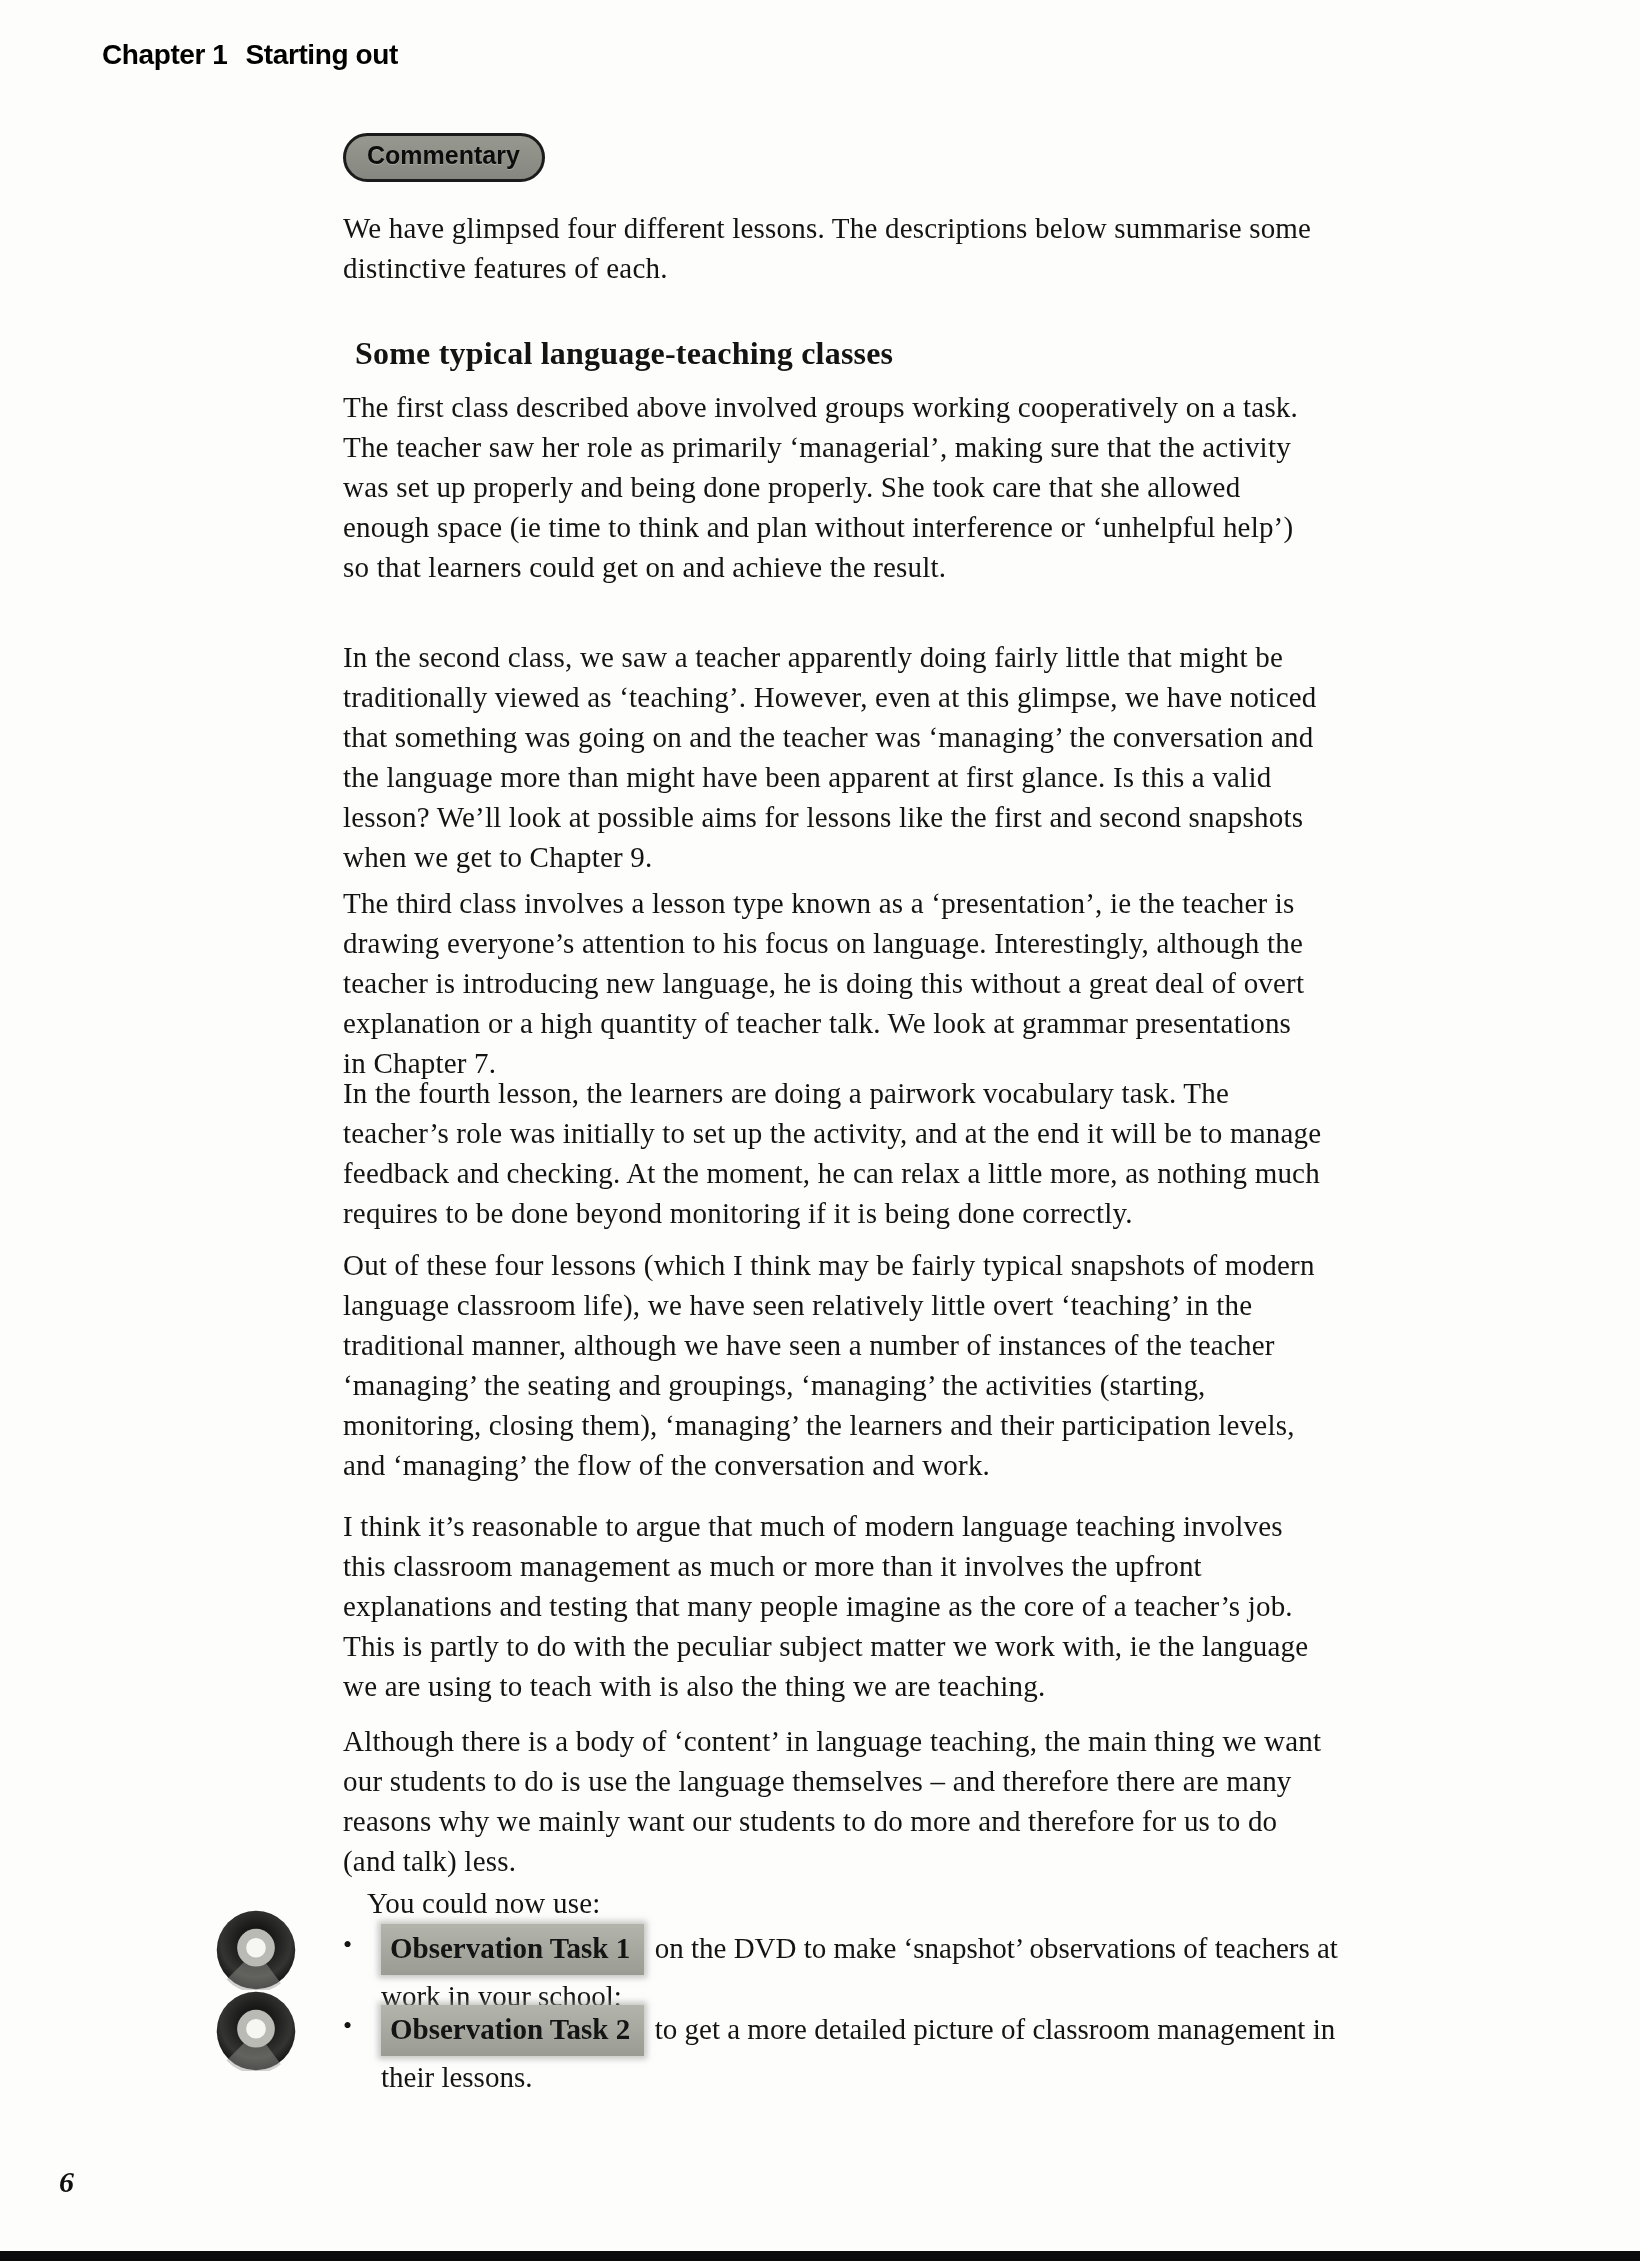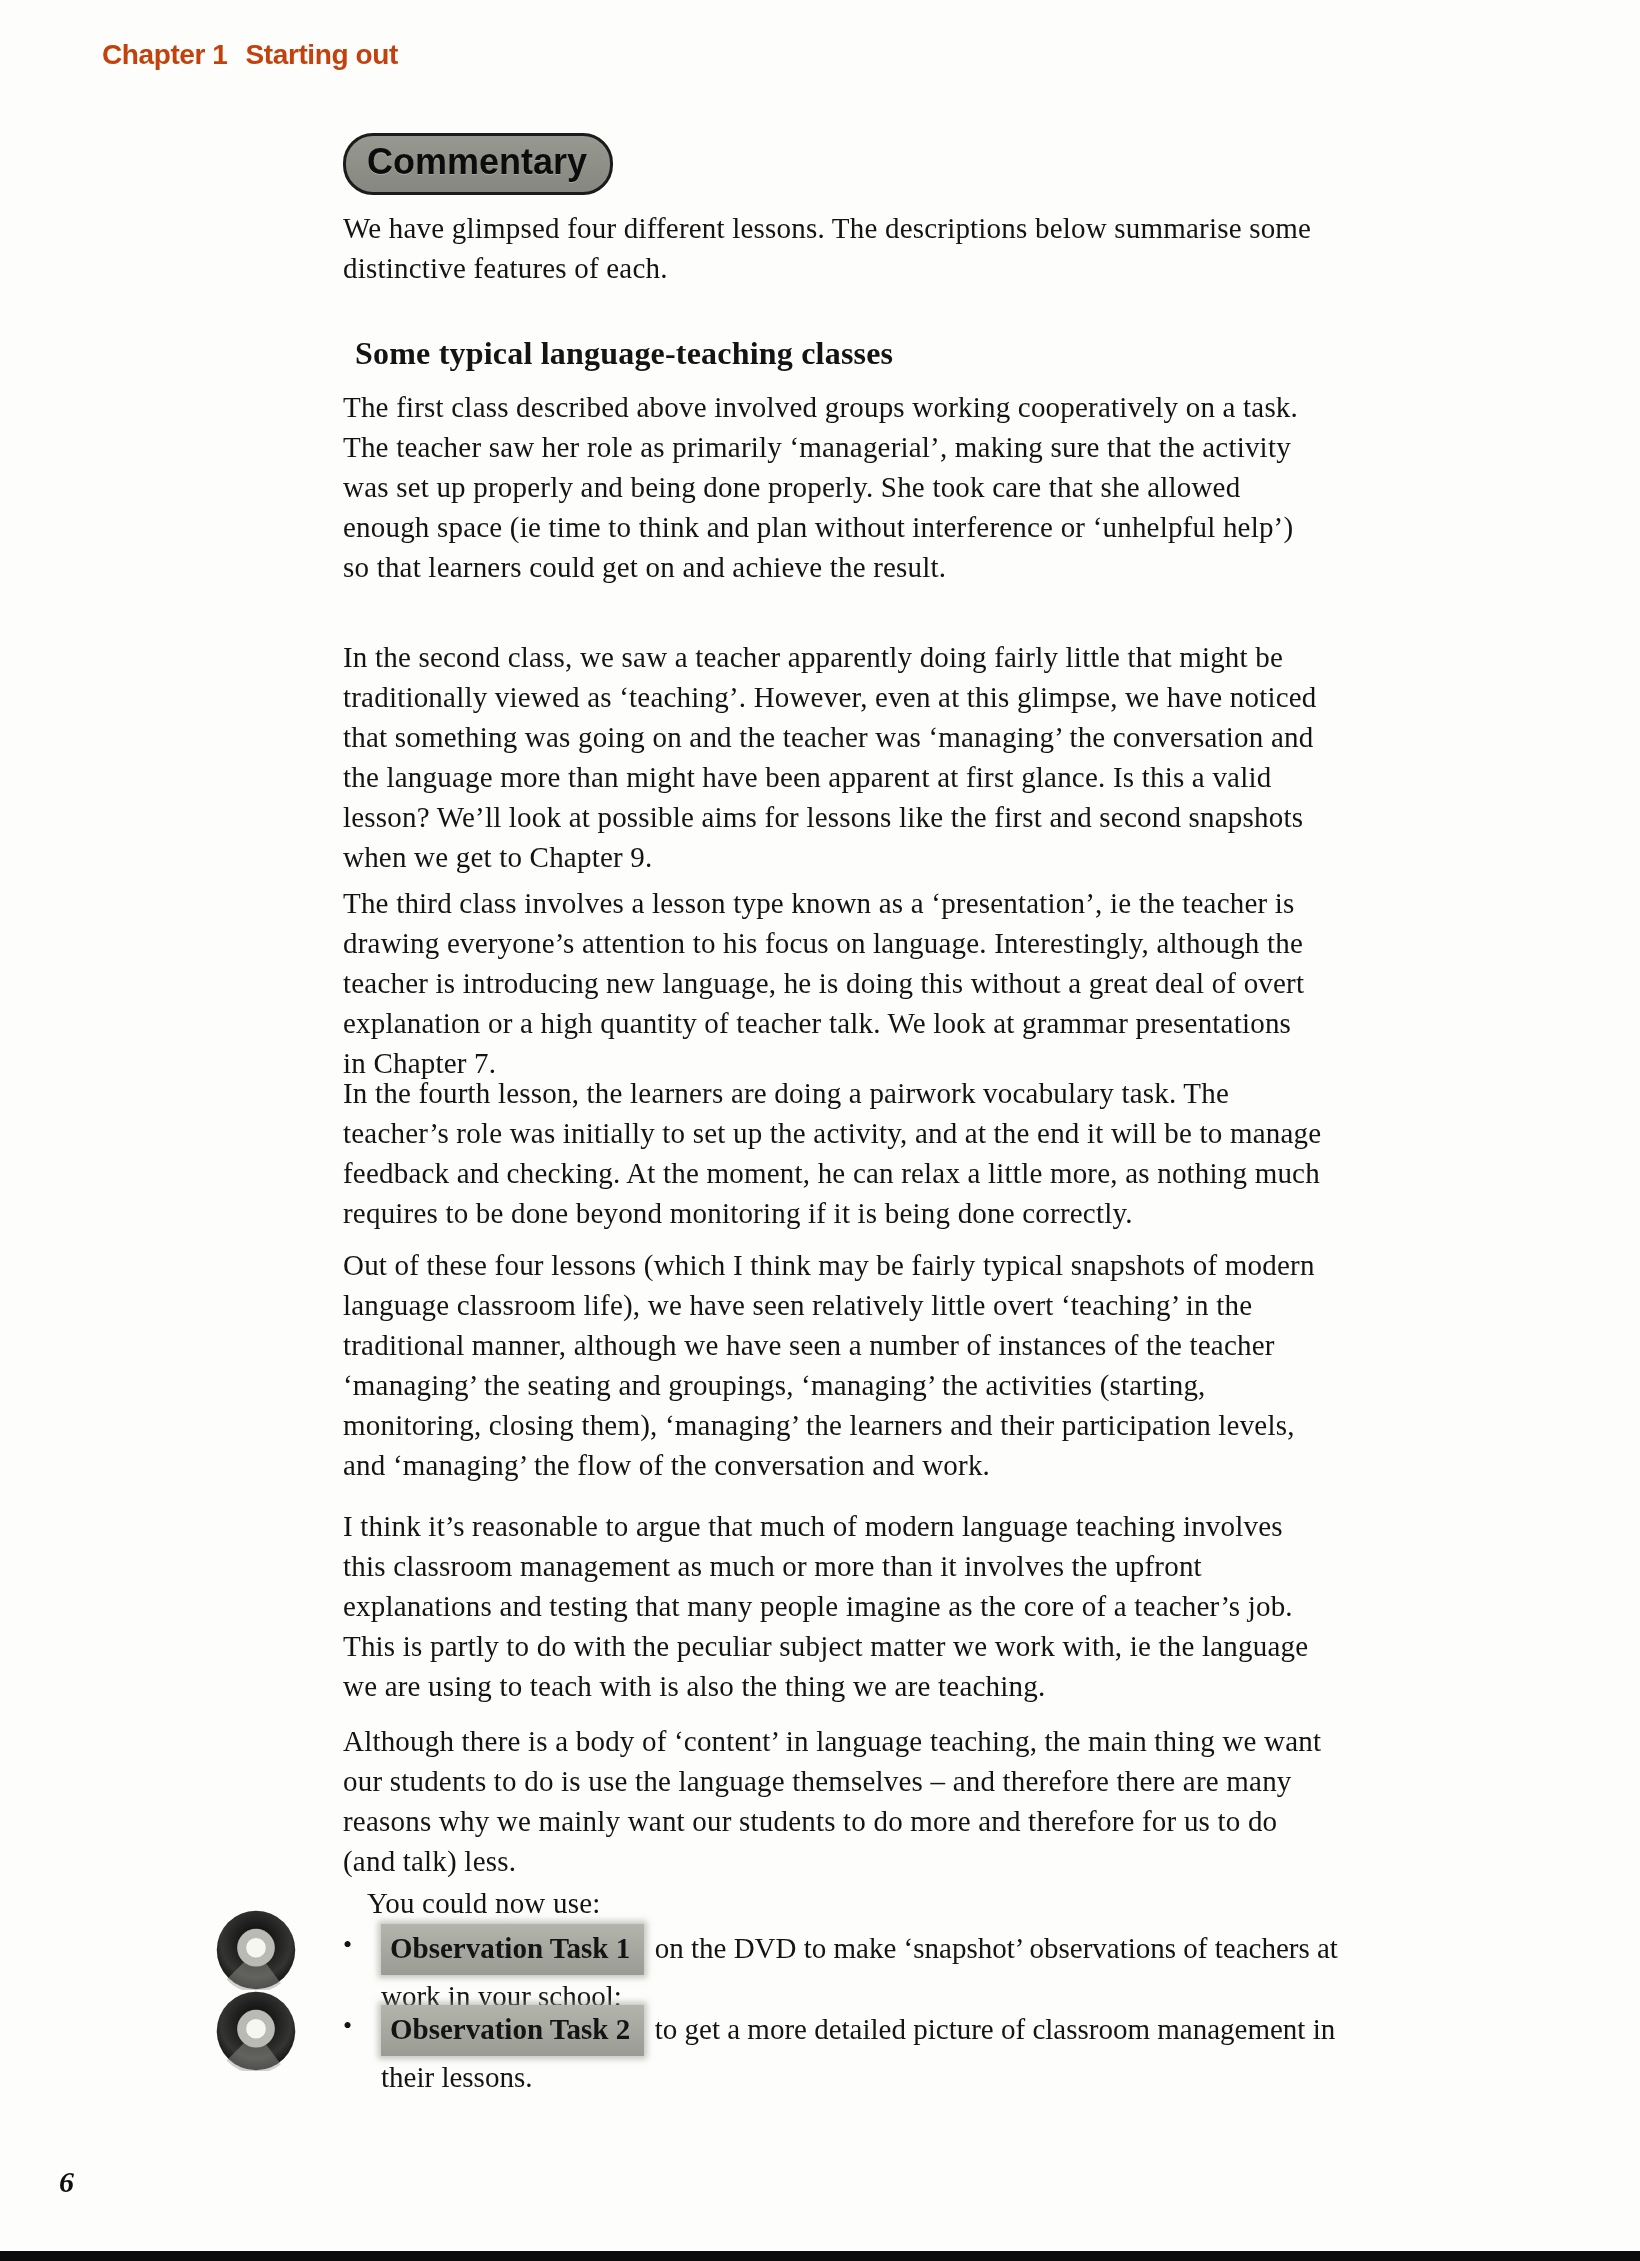--- a/index.html
+++ b/index.html
@@ -10,33 +10,33 @@
     font-family:"Liberation Serif", serif;
     color:#141414;
     overflow:hidden;
   }
   .abs { position:absolute; }
 
   
   .chapter-header {
     display:flex; gap:18px;
     font-family:"Liberation Sans", sans-serif;
-    font-weight:bold; font-size:28px; color:#c2410c;
+    font-weight:bold; font-size:28px; color:#000000;
     letter-spacing:-0.4px;
   }
 
   
   .badge {
     display:inline-block;
     background:linear-gradient(180deg,#97988f,#868780);
     border:3.8px solid #1b1b1b;
     border-radius:30px;
     padding:4.5px 22.6px 9px 21px;
     font-family:"Liberation Sans", sans-serif;
-    font-weight:bold; font-size:36px; color:#0c0c0c;
+    font-weight:bold; font-size:25px; color:#0c0c0c;
     text-shadow:0 0.8px 0 rgba(255,255,255,0.25);
     text-align:center;
   }
 
   
   .body-text {
     font-size:29px; line-height:40px;
     white-space:pre-line;
     width:1251px;
     letter-spacing:0.2px;

